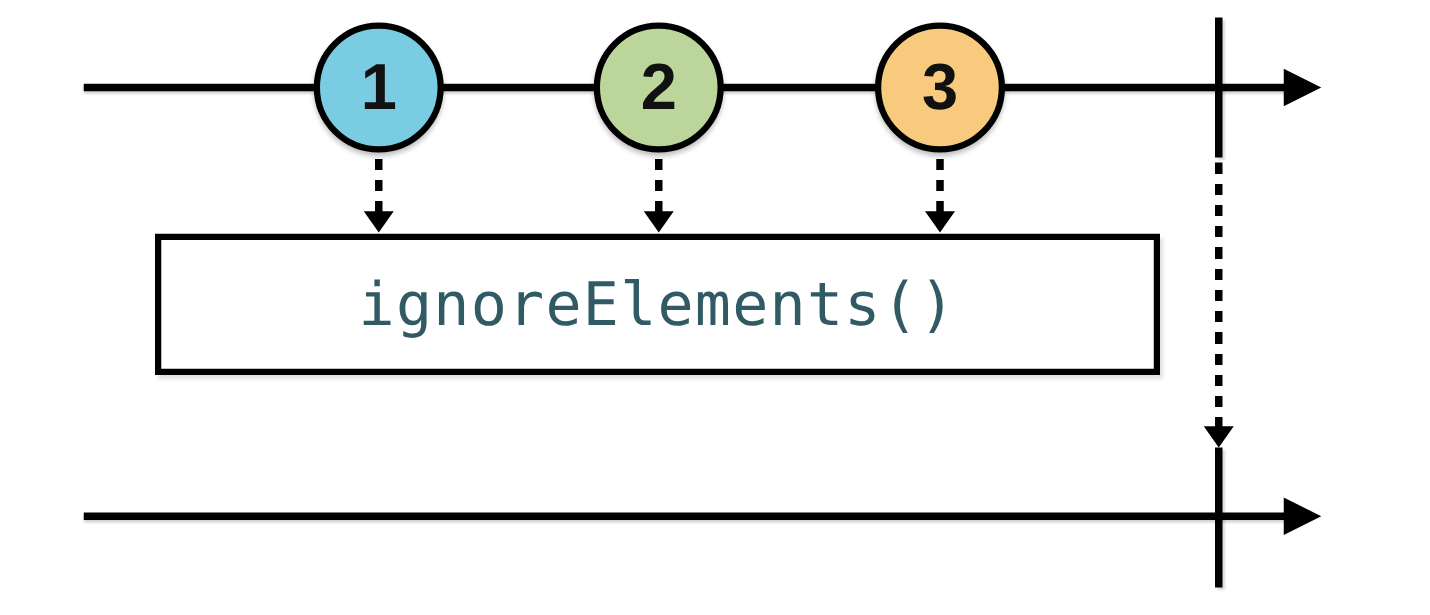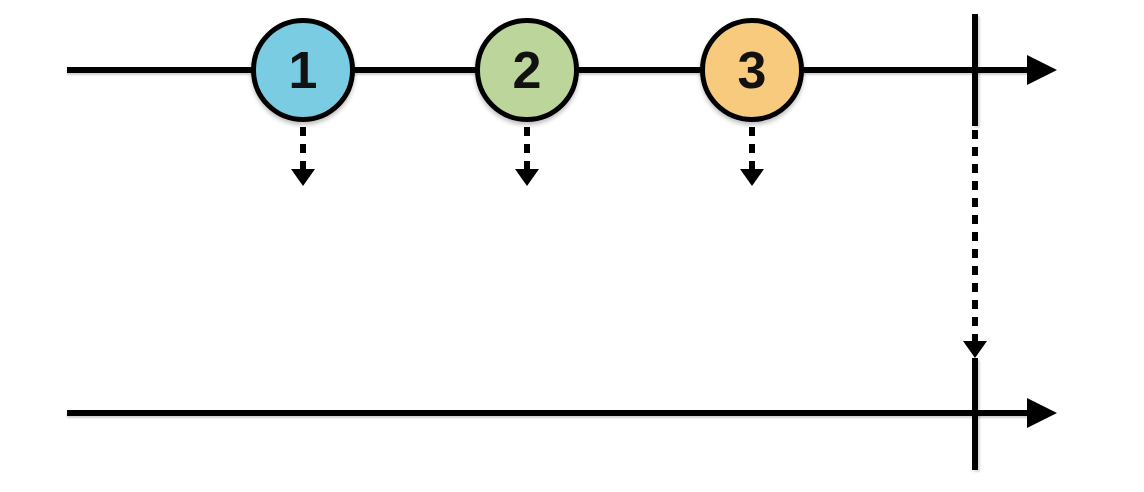--- a/index.html
+++ b/index.html
@@ -127,18 +127,21 @@
   <div class="dash-v d1"></div>
   <div class="arrowhead-down a1"></div>
   <div class="dash-v d2"></div>
   <div class="arrowhead-down a2"></div>
   <div class="dash-v d3"></div>
   <div class="arrowhead-down a3"></div>
 
   <div class="dash-v dcomplete"></div>
   <div class="arrowhead-down acomplete"></div>
 
+  <div class="operator-box">
+    <span class="operator-label" style="color: rgb(48, 90, 100);">ignoreElements()</span>
+  </div>
 
   <div class="timeline-line bottom"></div>
   <div class="arrowhead-right bottom"></div>
   <div class="complete-bar bottom"></div>
 
 </div>
 
 </body></html>

